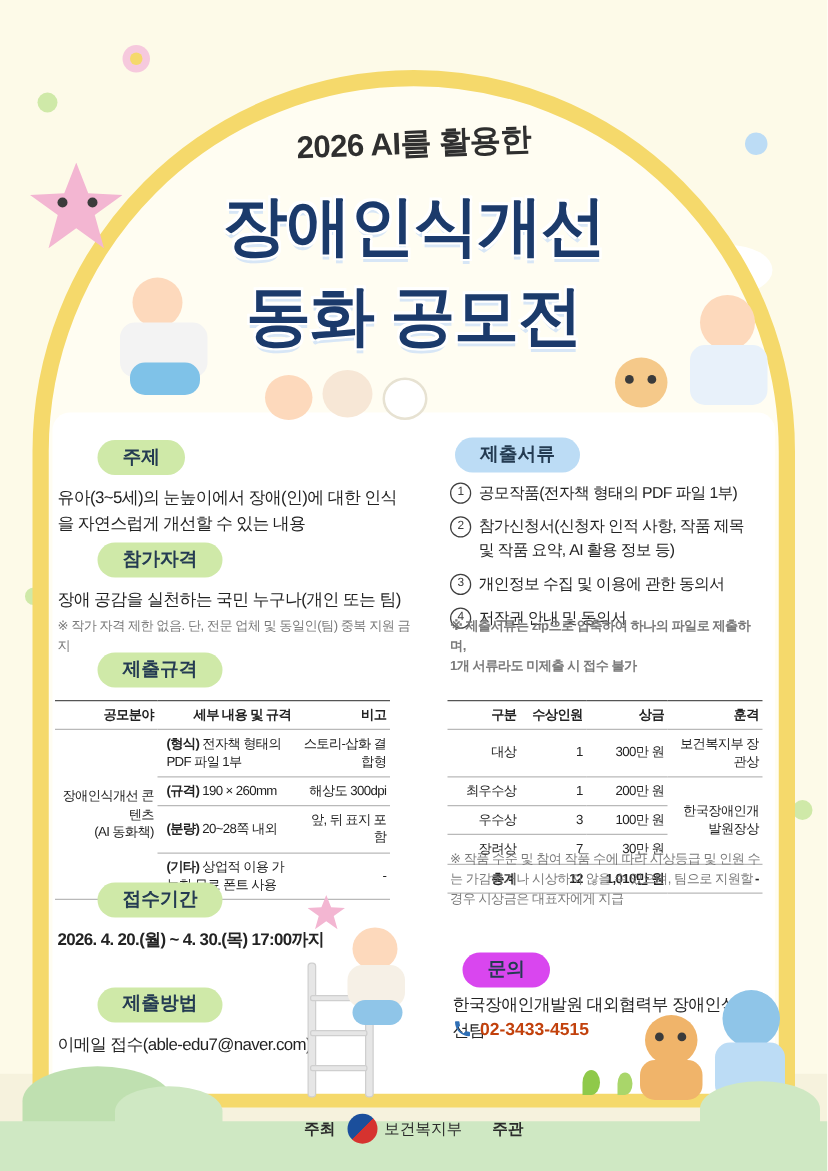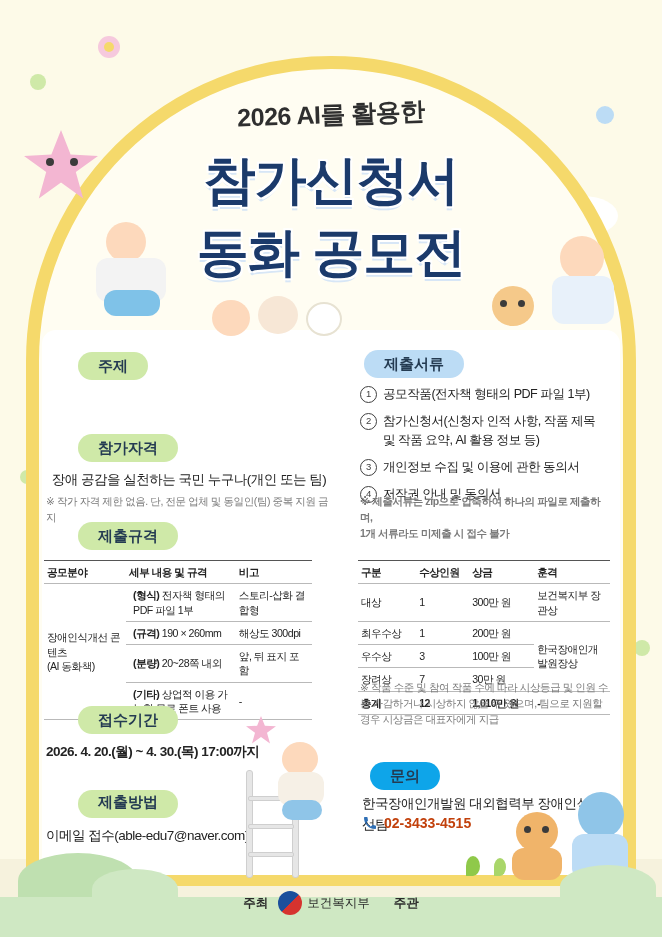--- a/index.html
+++ b/index.html
@@ -97,21 +97,21 @@
     padding: 0 20px;
     border-radius: 16px;
     font-size: 15px;
     font-weight: bold;
     color: #243b52;
     text-align: center;
     white-space: nowrap;
   }
   .pill.green  { background: #cfe9a8; }
   .pill.blue   { background: #bcdcf5; }
-  .pill.yellow { background: #0ea5e9; }
+  .pill.yellow { background: #d946ef; }
 
   
   .body-text {
     position: absolute;
     font-size: 13.5px;
     color: #232323;
     line-height: 1.55;
     letter-spacing: -0.5px;
   }
   .note-text {
@@ -157,21 +157,21 @@
     position: absolute;
     border-collapse: collapse;
     font-size: 10.6px;
     color: #232323;
     letter-spacing: -0.5px;
   }
   table th, table td {
     border-top: 1px solid #b9b9b9;
     border-bottom: 1px solid #b9b9b9;
     padding: 4px 3px;
-    text-align: left;
+    text-align: right;
     vertical-align: middle;
     line-height: 1.35;
   }
   table th {
     font-weight: bold;
     background: #ffffff;
   }
   .t-rules { left: 44px; top: 560px; width: 268px; }
   .t-rules .c1 { width: 82px; }
   .t-rules .c2 { width: 110px; }
@@ -297,33 +297,34 @@
   <div class="body-sh" style="left:104px; top:290px; width:56px; height:26px; background:#7fc2e8;"></div>
 
   <div class="head" style="left:560px; top:236px; width:44px; height:44px; background:#fdd9bc;"></div>
   <div class="body-sh" style="left:552px; top:276px; width:62px; height:48px; background:#e8f1fa;"></div>
 
   <div class="head" style="left:492px; top:286px; width:42px; height:40px; background:#f5c98a;"></div>
   <div class="blob" style="left:500px; top:300px; width:7px; height:7px; background:#3b3b3b;"></div>
   <div class="blob" style="left:518px; top:300px; width:7px; height:7px; background:#3b3b3b;"></div>
 
   <div class="title-small">2026 AI를 활용한</div>
-  <div class="title-big1">참가신청서</div>
+  <div class="title-big1">장애인식개선</div>
   <div class="title-big2">동화 공모전</div>
 
   <div class="panel"></div>
 
   <div class="head" style="left:212px; top:300px; width:38px; height:36px; background:#fdd9bc;"></div>
   <div class="head" style="left:258px; top:296px; width:40px; height:38px; background:#f7e7d6;"></div>
   <div class="head" style="left:306px; top:302px; width:36px; height:34px; background:#ffffff; border:2px solid #e7e2d2; box-sizing:border-box;"></div>
 
   <div class="pill green" style="left:78px; top:352px;">주제</div>
+  <div class="body-text" style="left:46px; top:388px; width:282px;">유아(3~5세)의 눈높이에서 장애(인)에 대한 인식을 자연스럽게 개선할 수 있는 내용</div>
 
   <div class="pill green" style="left:78px; top:434px;">참가자격</div>
-  <div class="body-text" style="left:46px; top:470px; width:286px;text-align:center;">장애 공감을 실천하는 국민 누구나(개인 또는 팀)</div>
+  <div class="body-text" style="left:46px; top:470px; width:286px;">장애 공감을 실천하는 국민 누구나(개인 또는 팀)</div>
   <div class="note-text" style="left:46px; top:494px; width:290px;">※ 작가 자격 제한 없음. 단, 전문 업체 및 동일인(팀) 중복 지원 금지</div>
 
   <div class="pill green" style="left:78px; top:522px;">제출규격</div>
 
   <table class="t-rules">
     <tbody>
         <tr class="hdr">
       <th class="c1">공모분야</th>
       <th class="c2">세부 내용 및 규격</th>
       <th class="c3">비고</th>

